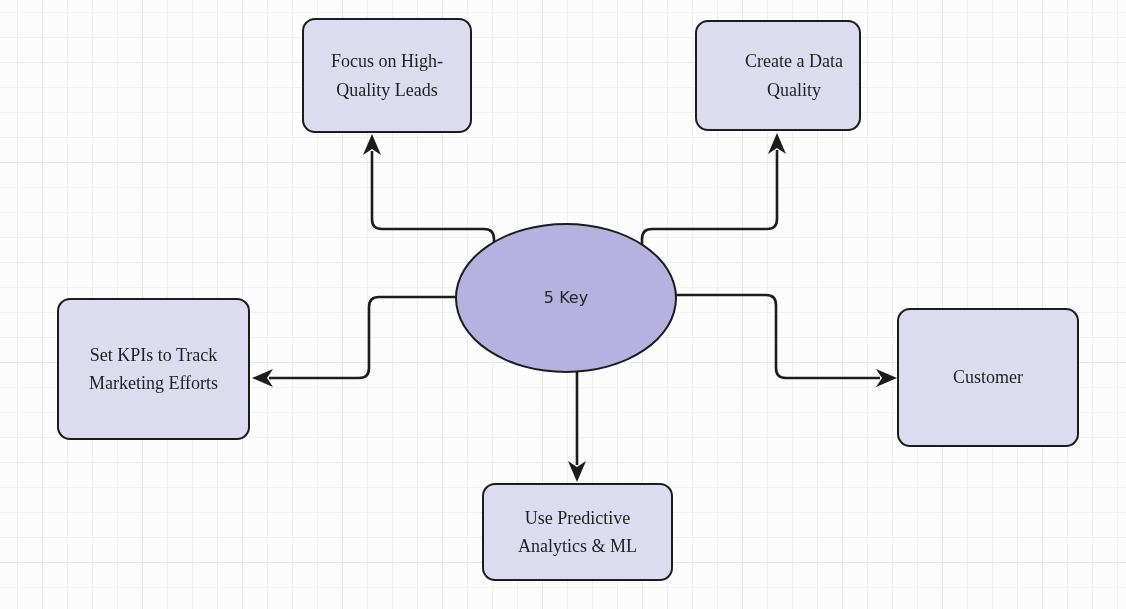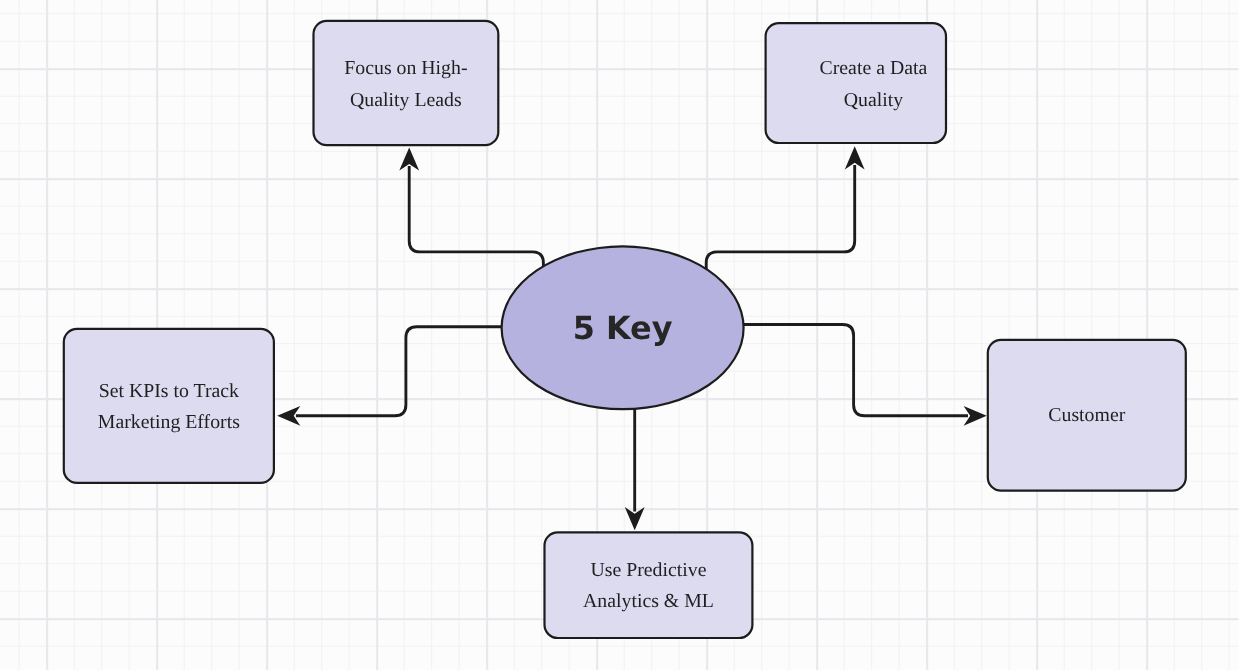--- a/index.html
+++ b/index.html
@@ -52,42 +52,42 @@
     justify-content: center;
     text-align: center;
     background: var(--node-fill);
     border: 2.5px solid var(--stroke);
     border-radius: 13px;
     font-size: 18px;
     line-height: 1.58;
   }
   .node span { display: block; white-space: nowrap; }
 
-  .node-top-left   { left: 284px; top: 18px;  width: 170px; height: 115px; }
+  .node-top-left   { left: 302px; top: 18px;  width: 170px; height: 115px; }
   .node-top-right  { left: 695px; top: 20px;  width: 166px; height: 111px; padding-left: 32px; }
   .node-left       { left: 57px;  top: 298px; width: 193px; height: 142px; }
   .node-right      { left: 897px; top: 308px; width: 182px; height: 139px; }
-  .node-bottom     { left: 482px; top: 483px; width: 191px; height: 98px; margin-left: 12px;  }
+  .node-bottom     { left: 482px; top: 483px; width: 191px; height: 98px;  }
 
   .center-node {
     position: absolute;
     z-index: 3;
     left: 455px; top: 223px;
     width: 222px; height: 150px;
     background: var(--center-fill);
     border: 2.5px solid var(--stroke);
     border-radius: 50%;
     display: flex;
     flex-direction: column;
     align-items: center;
     justify-content: center;
     text-align: center;
     font-family: "DejaVu Sans", sans-serif;
-    font-weight: bold;
-    font-size: 29px;
+    font-weight: normal;
+    font-size: 16px;
     line-height: 1.38;
     color: #262626;
   }
 </style>
 </head>
 <body>
 
 <div class="canvas">
 
   <svg class="connectors" viewBox="0 0 1126 609">

